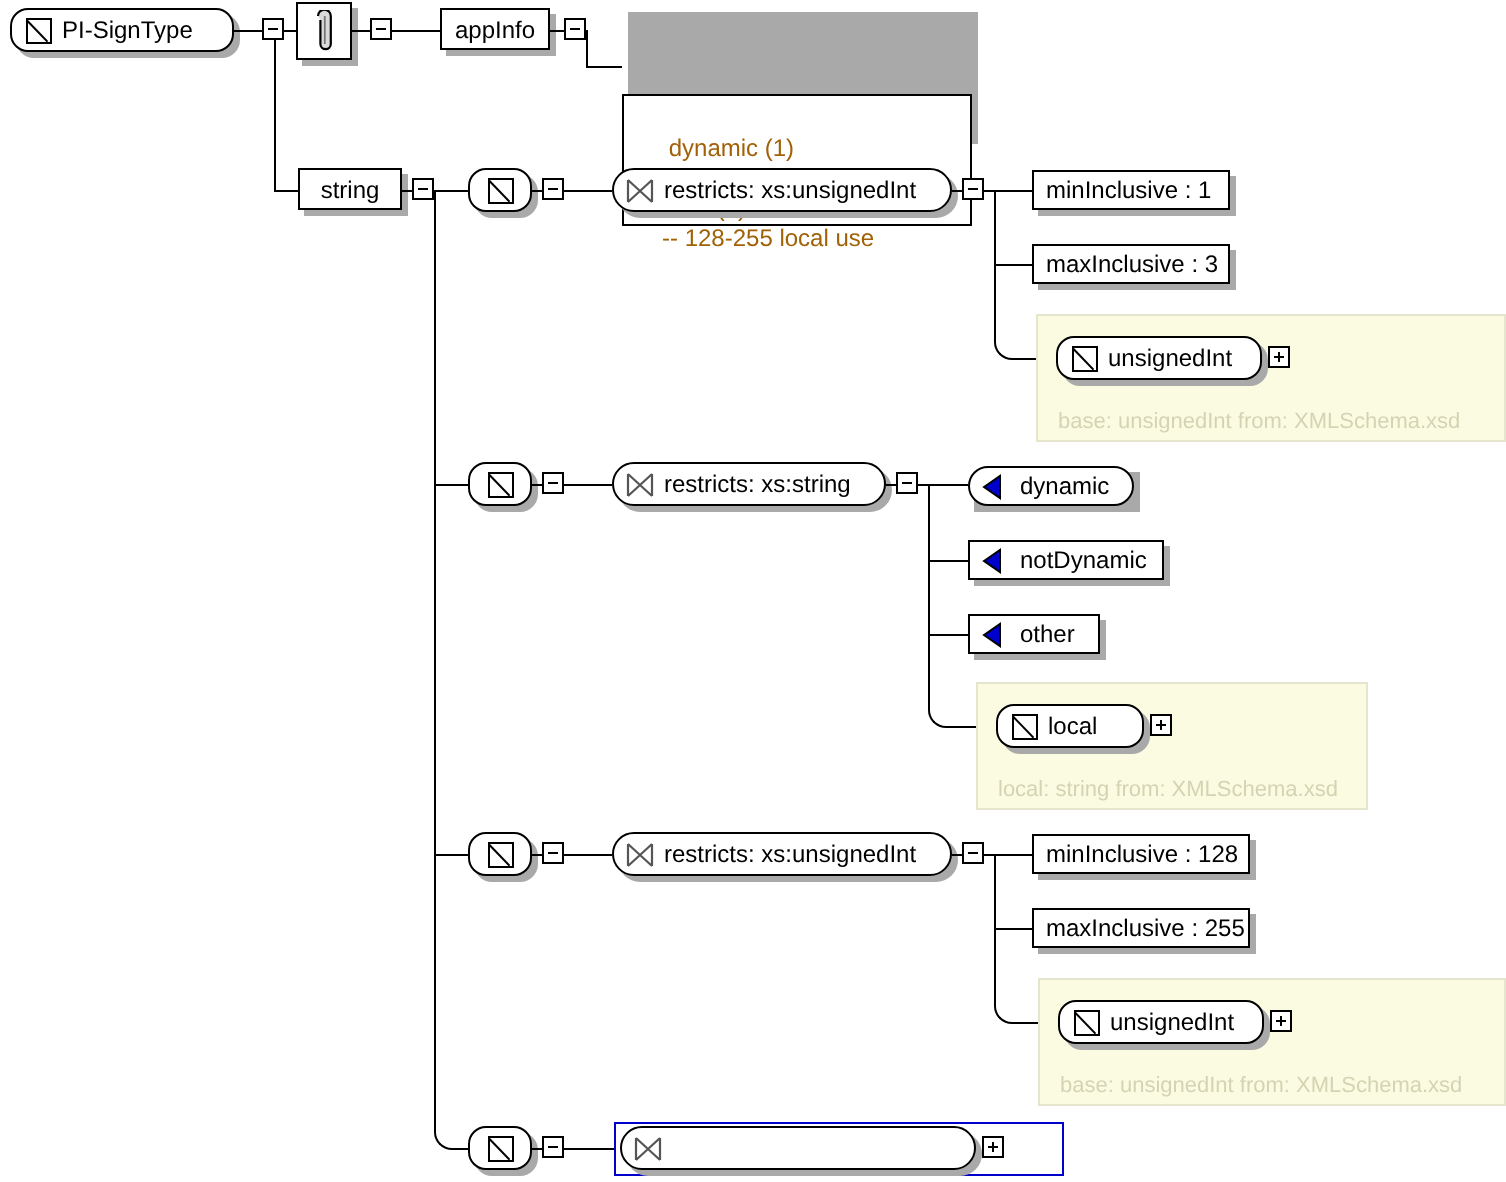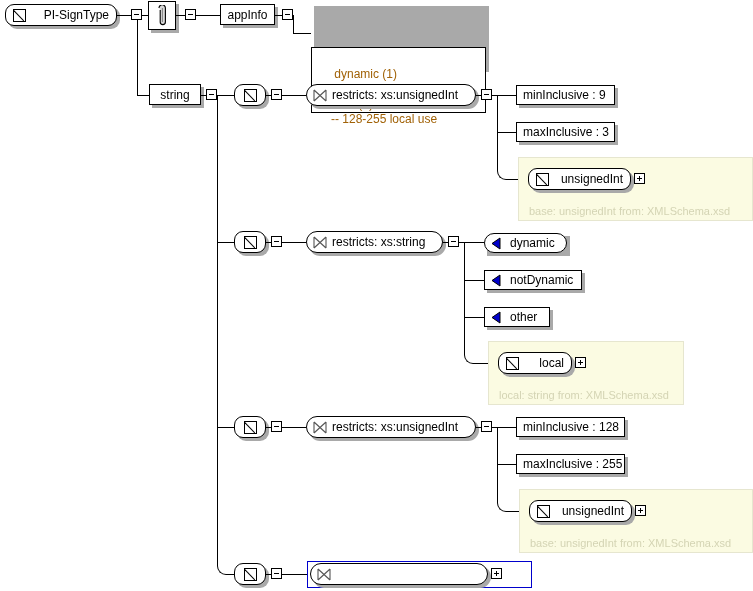--- a/index.html
+++ b/index.html
@@ -91,21 +91,20 @@
     background: #ffffff;
     box-sizing: border-box;
     font-size: 12px;
     color: #000;
     display: flex;
     align-items: center;
     white-space: nowrap;
     border: 1px solid #000;
     border-radius: 9px;
     padding: 0 7px;
-    justify-content: space-between;
   }
 
   
   .capsule {
     position: absolute;
     background: #ffffff;
     box-sizing: border-box;
     border: 1px solid #000;
     border-radius: 11px 11px 11px 11px;
     font-size: 12px;
@@ -297,21 +296,21 @@
   </div>
 
   <div class="vline" style="left:497px; top:95px; height:75px;"></div>
   <div class="hline" style="left:492px; top:95px; width:24px;"></div>
   <div class="hline" style="left:497px; top:132px; width:19px;"></div>
   <div class="elbow" style="left:497px; top:170px; height:9px;"></div>
   <div class="hline" style="left:507px; top:179px; width:12px;"></div>
 
   <div class="shadow" style="left:519px; top:88px; width:99px; height:20px;"></div>
   <div class="rectnode" style="left:516px; top:85px; width:99px; height:20px;">
-    <span class="label">minInclusive : 9</span>
+    <span class="label">minInclusive : 1</span>
   </div>
 
   <div class="shadow" style="left:519px; top:125px; width:99px; height:20px;"></div>
   <div class="rectnode" style="left:516px; top:122px; width:99px; height:20px;">
     <span class="label">maxInclusive : 3</span>
   </div>
 
   <div class="basepanel" style="left:518px; top:157px; width:235px; height:64px;">
     <span class="caption">base: unsignedInt from: XMLSchema.xsd</span>
   </div>

